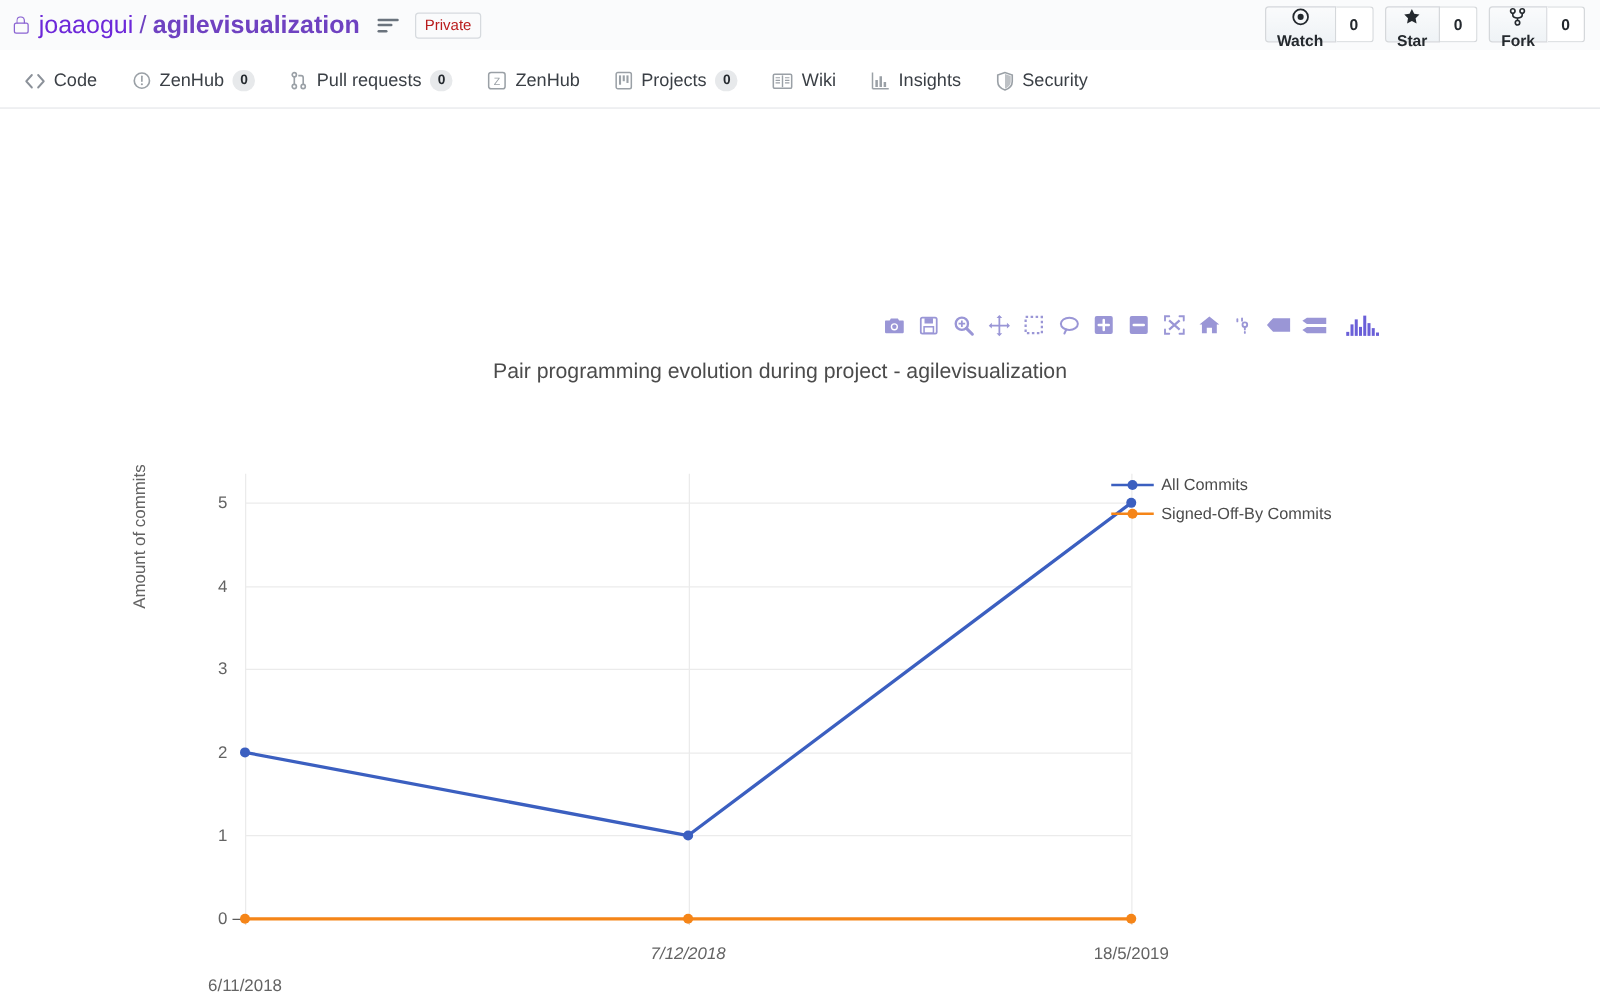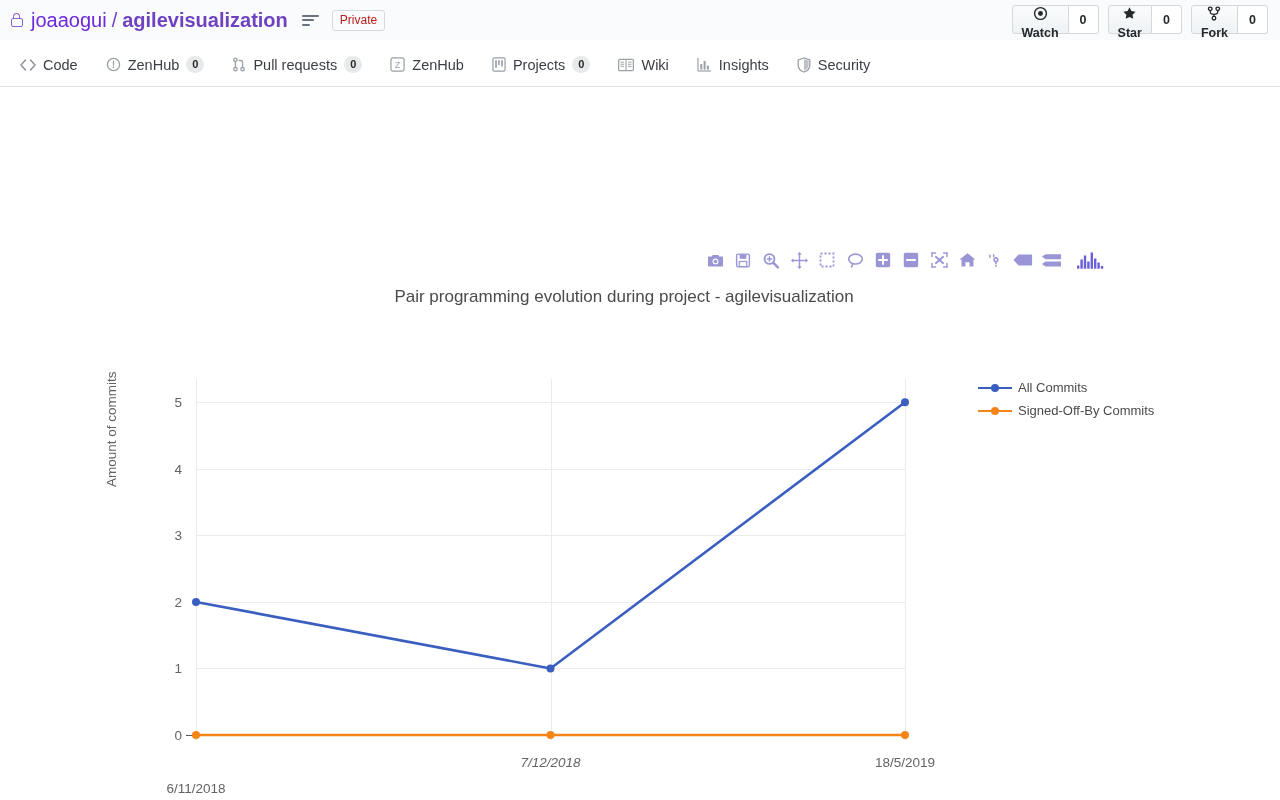--- a/index.html
+++ b/index.html
@@ -288,21 +288,21 @@
     top: 400px;
     transform: rotate(-90deg);
     transform-origin: left top;
     font-size: 13.5px;
     color: #636363;
     white-space: nowrap;
   }
 
   .legend {
     position: absolute;
-    left: 978px;
+    left: 889px;
     top: 289px;
     font-size: 13px;
     color: #4b4b4b;
   }
   .legend-item {
     display: flex;
     align-items: center;
     height: 23px;
     white-space: nowrap;
   }

